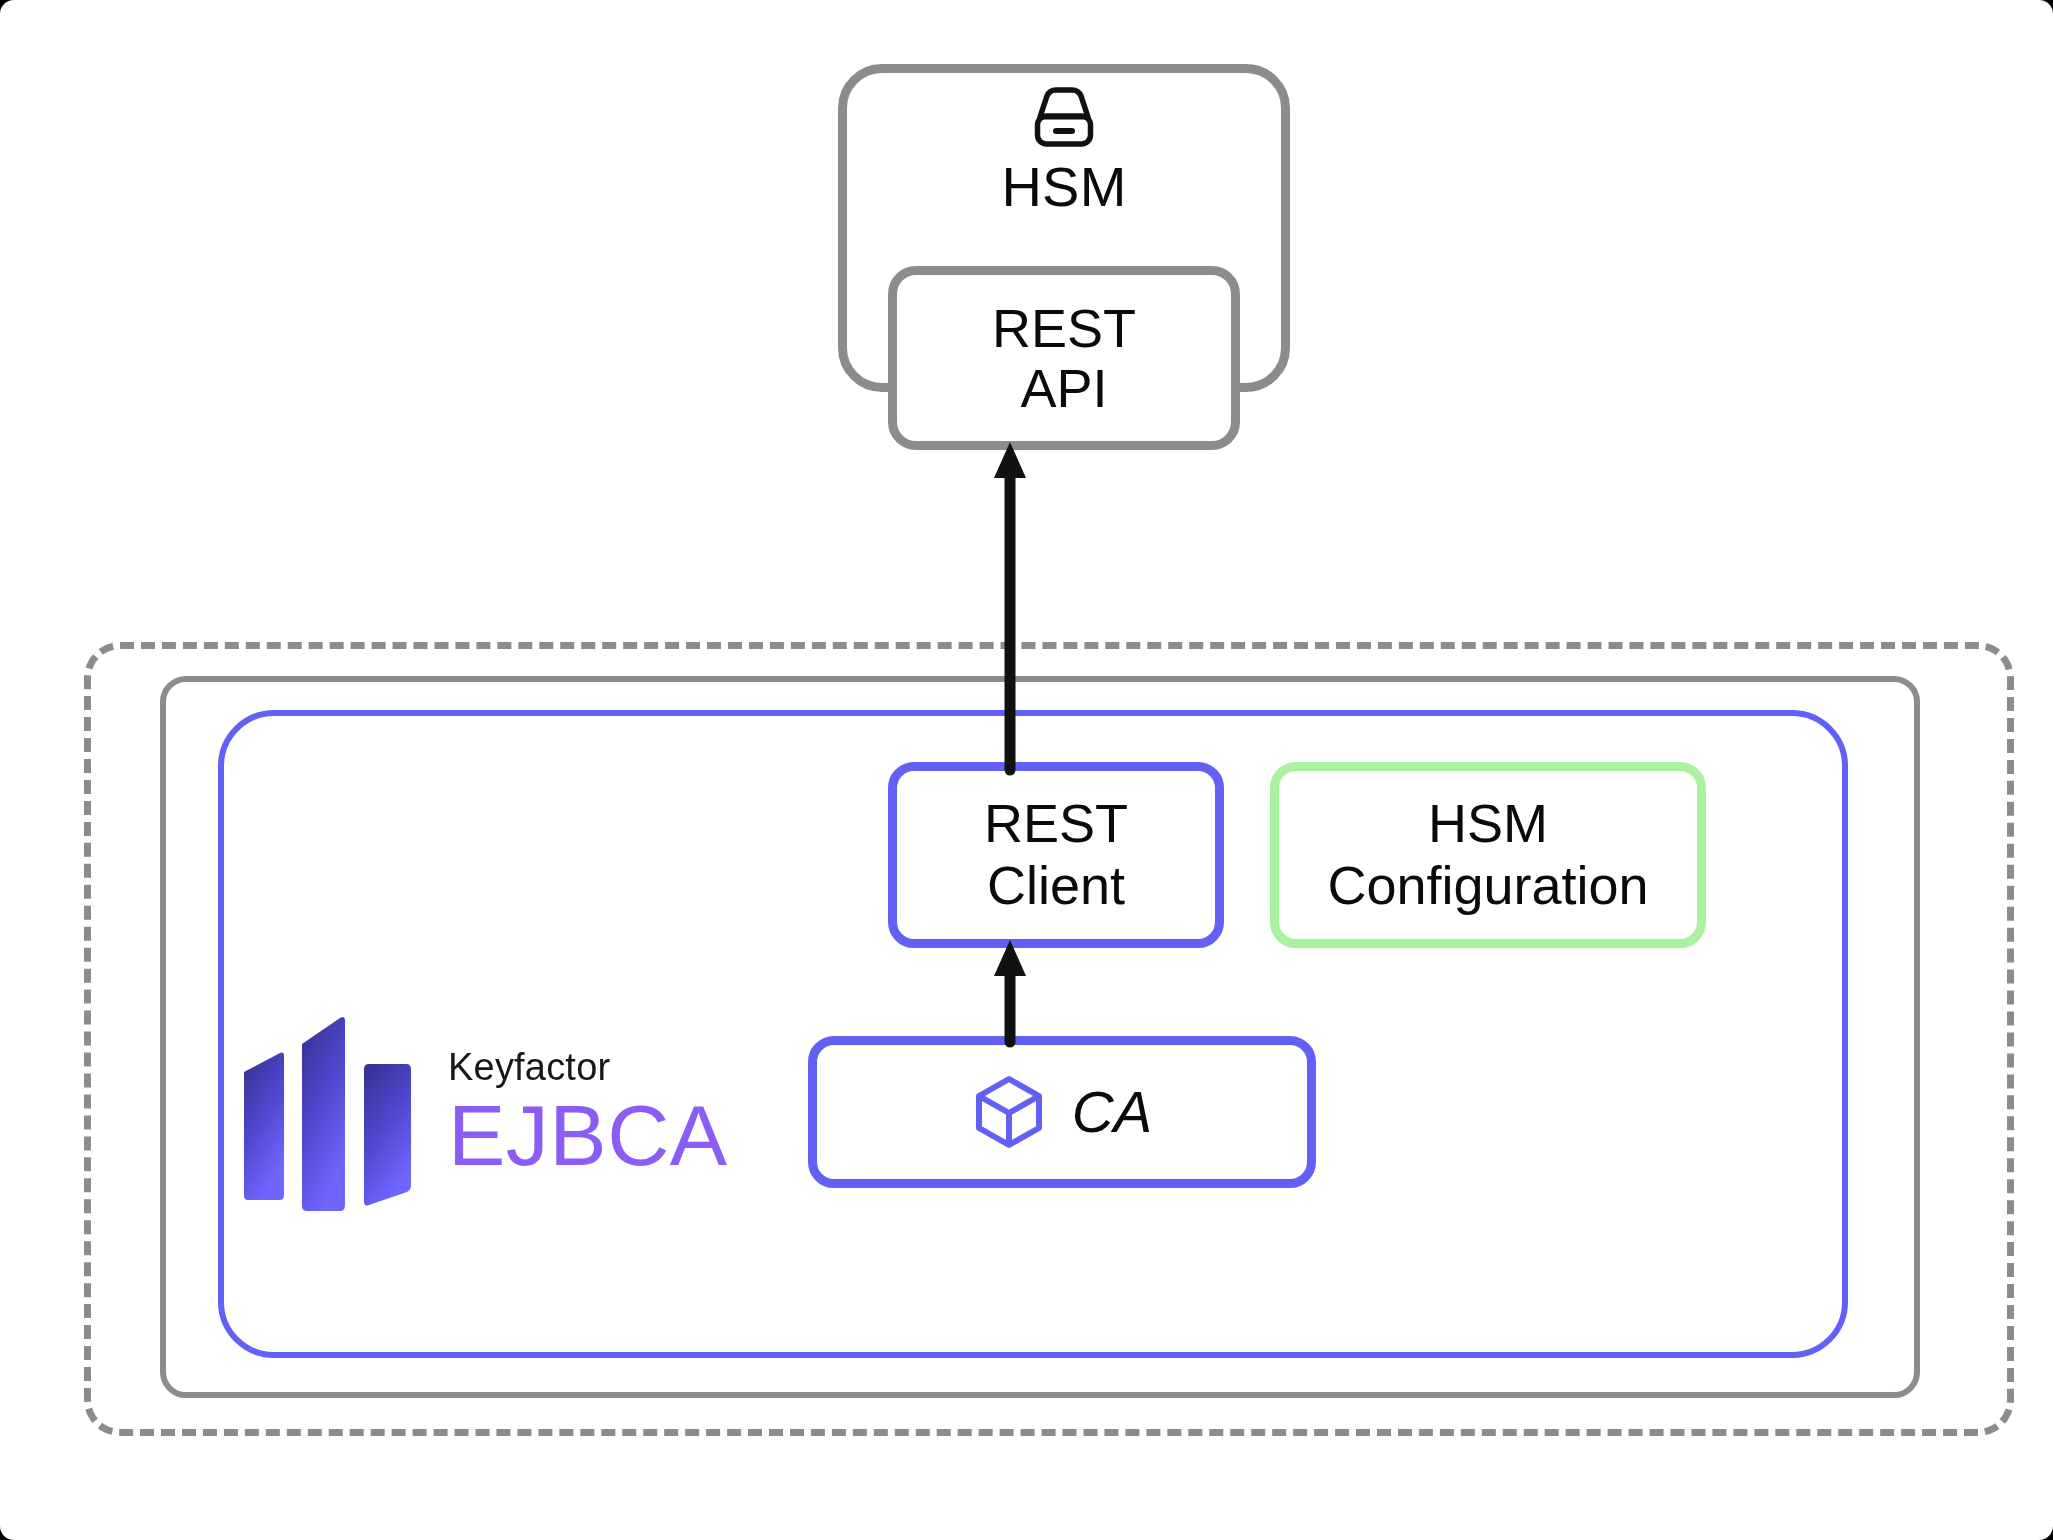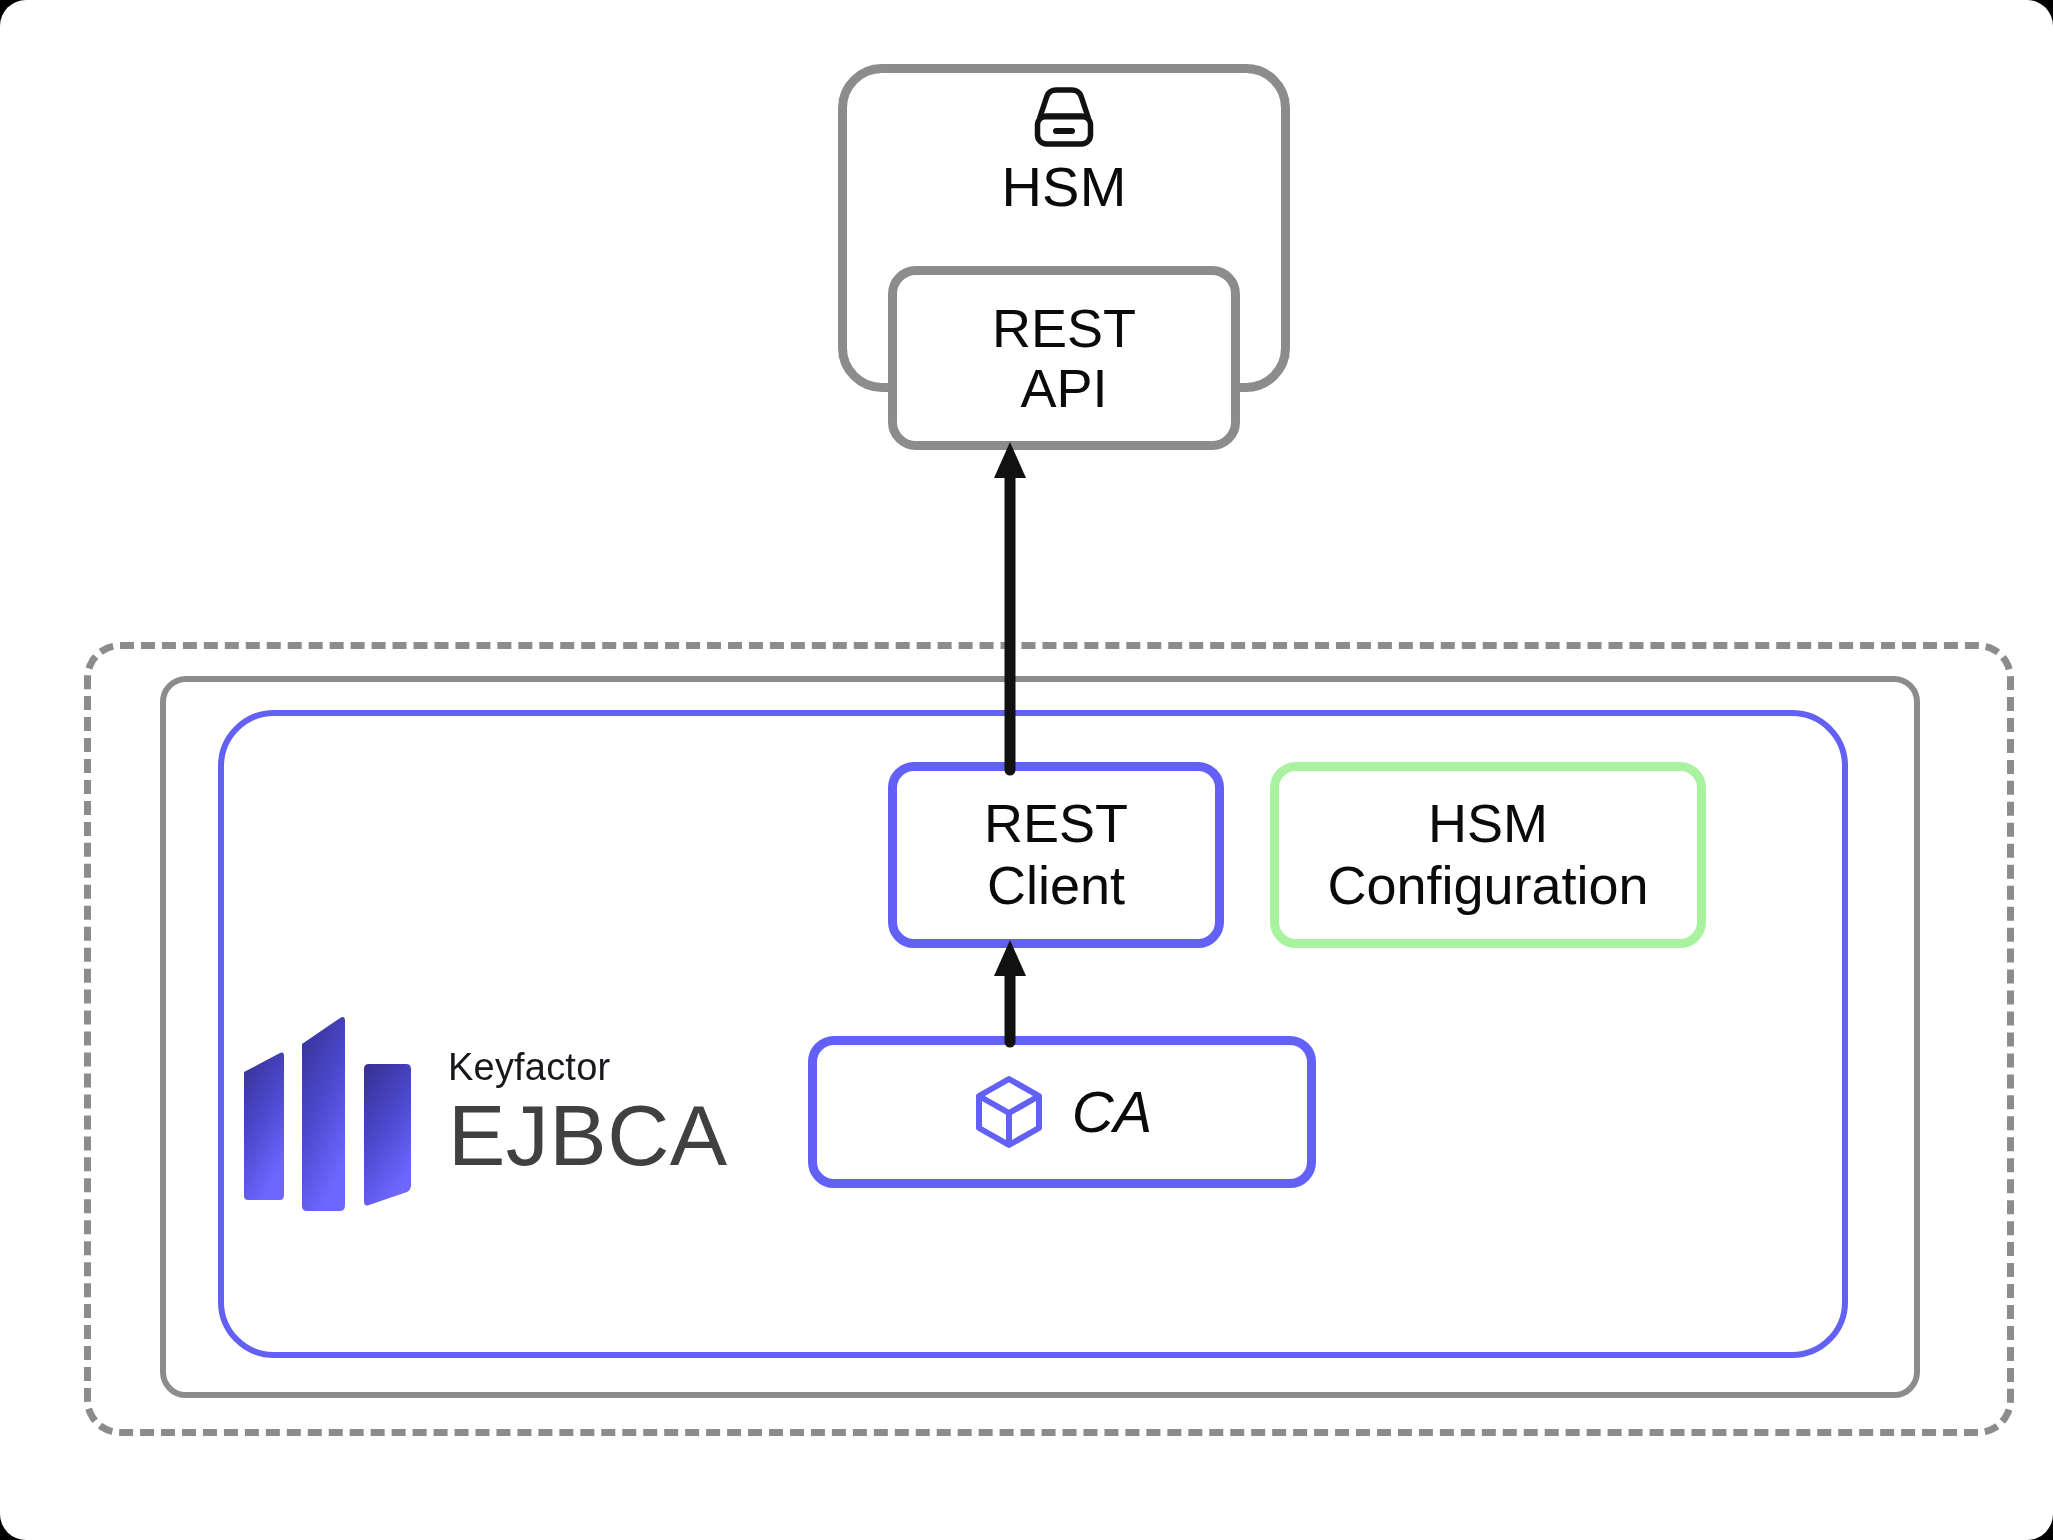--- a/index.html
+++ b/index.html
@@ -14,21 +14,21 @@
     overflow: hidden;
   }
 
   
   #canvas {
     position: absolute;
     left: 0; top: 0;
     width: 2053px;
     height: 1540px;
     background: #ffffff;
-    border-radius: 26px;
+    border-radius: 14px;
     box-sizing: border-box;
   }
 
   .abs { position: absolute; box-sizing: border-box; }
 
   
   #hsm-node {
     left: 838px;
     top: 64px;
     width: 452px;
@@ -186,21 +186,21 @@
   #ejbca-wordmark { display: flex; flex-direction: column; align-items: flex-start; }
   #ejbca-keyfactor {
     font-size: 38px;
     color: #17171c;
     line-height: 1;
     letter-spacing: 0.2px;
     margin-bottom: 6px;
   }
   #ejbca-name {
     font-size: 86px;
-    color: #404040;
+    color: #8b5cf6;
     line-height: 1;
     letter-spacing: 0.5px;
   }
 
   
   .arrow-svg { position: absolute; overflow: visible; }
   #arrow-client-to-api { left: 990px; top: 440px; width: 40px; height: 330px; }
   #arrow-ca-to-client  { left: 990px; top: 938px; width: 40px; height: 104px; }
 </style>
 </head>

